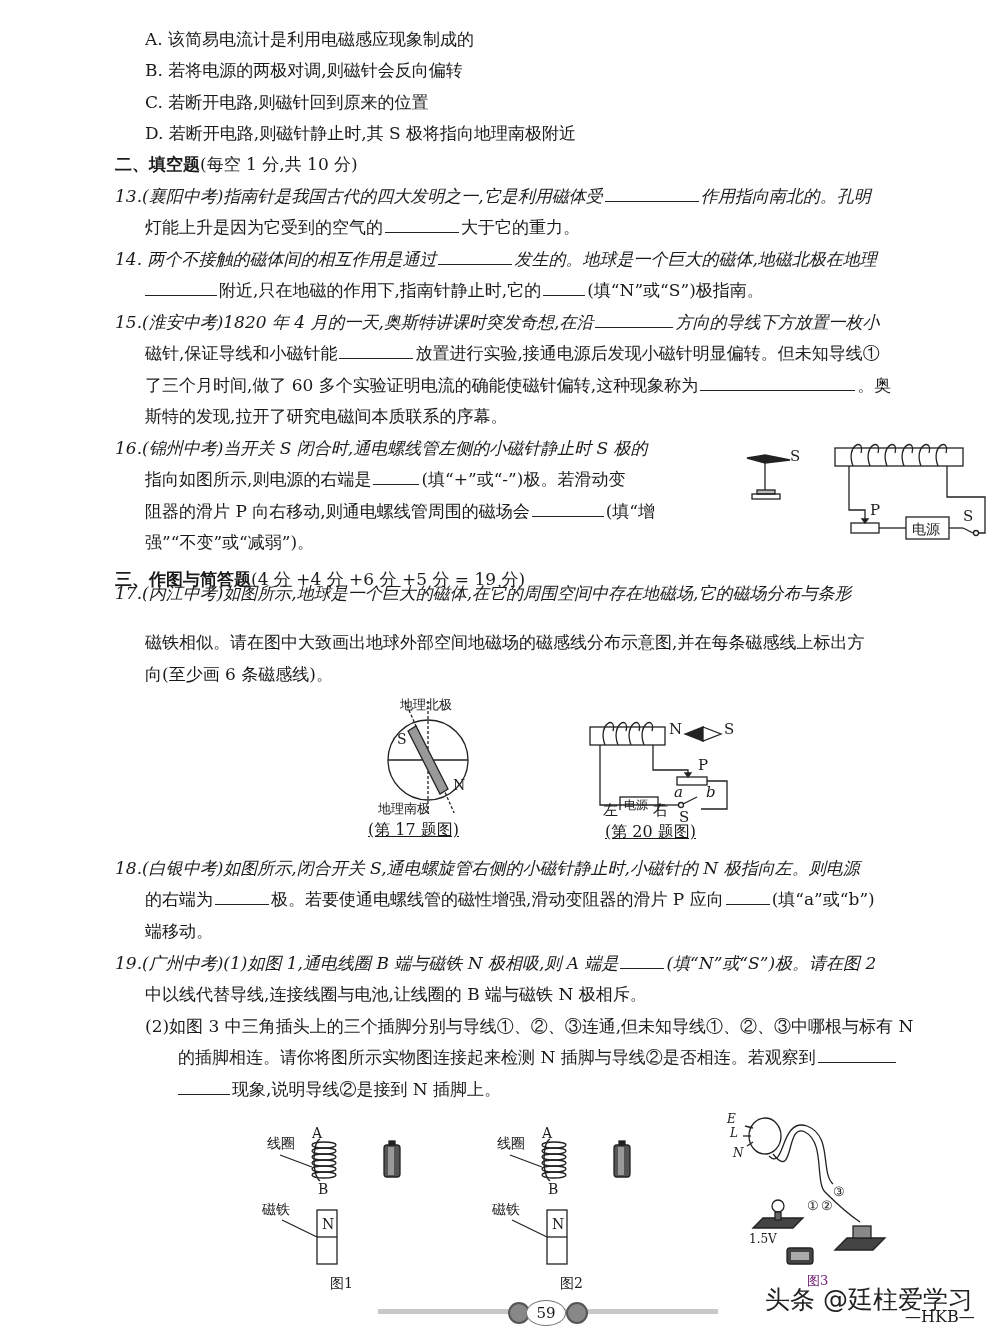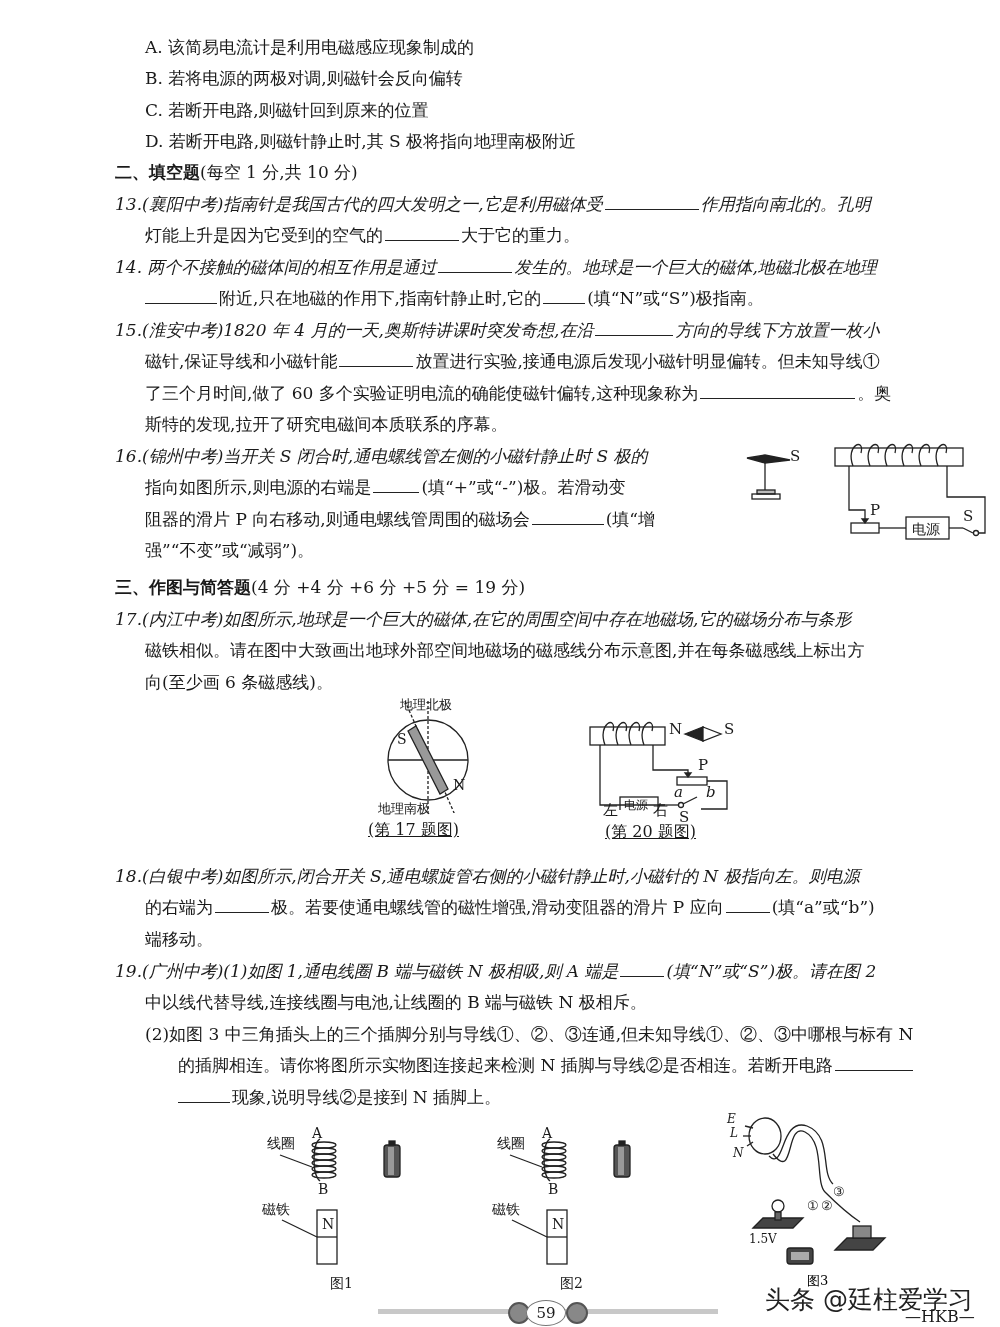--- a/index.html
+++ b/index.html
@@ -1,18 +1,18 @@
 <!DOCTYPE html>
 <html><head>
 <meta charset="utf-8">
 <style>
   html, body { margin:0; padding:0; background:#fff; }
   body { width:1000px; height:1327px; position:relative; overflow:hidden;
          font-family:"DejaVu Serif","Liberation Serif",serif; color:#1a1a1a; font-size:17px; }
-  .line { position:absolute; white-space:nowrap; line-height:22px;margin-top:8px; }
+  .line { position:absolute; white-space:nowrap; line-height:22px; }
   .opt { left:145px; }
   .q { left:115px;font-style:italic; }
   .cont { left:145px; }
   .sec { left:115px; font-family:"DejaVu Sans","Liberation Sans",sans-serif; font-weight:bold; }
   .sec .plain { font-weight:normal; font-family:"DejaVu Serif","Liberation Serif",serif; }
   .blank { display:inline-block; border-bottom:1.3px solid #222; height:16px; vertical-align:baseline; margin:0 2px; }
   .fig { position:absolute; }
   .cap { position:absolute; font-size:16px; white-space:nowrap;text-decoration:underline; }
   .figlbl { position:absolute; font-size:13px; white-space:nowrap; }
   .watermark { position:absolute; font-family:"DejaVu Sans","Liberation Sans",sans-serif; font-size:25px; color:#222; white-space:nowrap; }
@@ -90,21 +90,21 @@
   <span class="figlbl" style="left:45px;top:12px;font-size:15px">S</span>
   <span class="figlbl" style="left:125px;top:66px;font-size:15px">P</span>
   <span class="figlbl" style="left:218px;top:72px;font-size:15px">S</span>
   <span class="figlbl" style="left:167px;top:86px;font-size:14px">电源</span>
 </div>
 
 <div class="line sec" style="top:568px">
   <span>三、作图与简答题</span><span class="plain">(4 分 +4 分 +6 分 +5 分 = 19 分)</span>
 </div>
 
-<div class="line q" style="top:600px">17.(内江中考)如图所示,地球是一个巨大的磁体,在它的周围空间中存在地磁场,它的磁场分布与条形</div>
+<div class="line q" style="top:582px">17.(内江中考)如图所示,地球是一个巨大的磁体,在它的周围空间中存在地磁场,它的磁场分布与条形</div>
 <div class="line cont" style="top:631px">磁铁相似。请在图中大致画出地球外部空间地磁场的磁感线分布示意图,并在每条磁感线上标出方</div>
 <div class="line cont" style="top:663px">向(至少画 6 条磁感线)。</div>
 
 <div class="fig" style="left:350px;top:693px;width:150px;height:155px">
   <svg width="150" height="120" viewBox="0 0 150 120">
     <g stroke="#222" fill="none" stroke-width="1.3">
       <circle cx="78" cy="67" r="40"></circle>
       <line x1="38" y1="67" x2="118" y2="67"></line>
       <line x1="78" y1="8" x2="78" y2="122" stroke-dasharray="3,2"></line>
       <line x1="55" y1="8" x2="105" y2="122" stroke-dasharray="3,2"></line>
@@ -153,21 +153,21 @@
   <span>的右端为</span><span class="blank" style="width:54px"></span><span>极。若要使通电螺线管的磁性增强,滑动变阻器的滑片 P 应向</span><span class="blank" style="width:44px"></span><span>(填“a”或“b”)</span>
 </div>
 <div class="line cont" style="top:920px">端移动。</div>
 
 <div class="line q" style="top:952px">
   <span>19.(广州中考)(1)如图 1,通电线圈 B 端与磁铁 N 极相吸,则 A 端是</span><span class="blank" style="width:44px"></span><span>(填“N”或“S”)极。请在图 2</span>
 </div>
 <div class="line cont" style="top:983px">中以线代替导线,连接线圈与电池,让线圈的 B 端与磁铁 N 极相斥。</div>
 <div class="line cont" style="top:1015px">(2)如图 3 中三角插头上的三个插脚分别与导线①、②、③连通,但未知导线①、②、③中哪根与标有 N</div>
 <div class="line" style="left:178px;top:1046px">
-  <span>的插脚相连。请你将图所示实物图连接起来检测 N 插脚与导线②是否相连。若断开电路</span><span class="blank" style="width:78px"></span>
+  <span>的插脚相连。请你将图所示实物图连接起来检测 N 插脚与导线②是否相连。若观察到</span><span class="blank" style="width:78px"></span>
 </div>
 <div class="line" style="left:178px;top:1078px">
   <span class="blank" style="width:52px;margin-left:0"></span><span>现象,说明导线②是接到 N 插脚上。</span>
 </div>
 
 <div class="fig" style="left:262px;top:1125px;width:160px;height:170px">
   <svg width="160" height="150" viewBox="0 0 160 150">
     <g stroke="#222" fill="none" stroke-width="1.3">
       <path d="M58,14 C50,18 50,50 58,56"></path>
       <g>
@@ -246,21 +246,21 @@
       </g>
     </g>
   </svg>
   <span class="figlbl" style="left:2px;top:0px;font-style:italic;font-size:12px">E</span>
   <span class="figlbl" style="left:5px;top:14px;font-style:italic;font-size:12px">L</span>
   <span class="figlbl" style="left:8px;top:34px;font-style:italic;font-size:12px">N</span>
   <span class="figlbl" style="left:82px;top:86px;font-size:13px">①</span>
   <span class="figlbl" style="left:96px;top:86px;font-size:13px">②</span>
   <span class="figlbl" style="left:108px;top:72px;font-size:13px">③</span>
   <span class="figlbl" style="left:24px;top:120px;font-size:12px">1.5V</span>
-  <span class="figlbl" style="left:82px;top:160px;font-size:13px;color:#000000">图3</span>
+  <span class="figlbl" style="left:82px;top:160px;font-size:13px;color:#701a75">图3</span>
 </div>
 
 <div class="fig" style="left:378px;top:1300px;width:340px;height:24px">
   <div style="position:absolute;left:0;top:9px;width:340px;height:5px;background:#c8c8c8"></div>
   <div style="position:absolute;left:130px;top:2px;width:18px;height:18px;border-radius:50%;background:#888;border:2px solid #555"></div>
   <div style="position:absolute;left:148px;top:0;width:38px;height:24px;border-radius:50%;background:#fff;border:1.5px solid #777;text-align:center;line-height:24px;font-size:15px">59</div>
   <div style="position:absolute;left:188px;top:2px;width:18px;height:18px;border-radius:50%;background:#888;border:2px solid #555"></div>
 </div>
 
 <div class="watermark" style="left:765px;top:1283px">头条 @廷柱爱学习</div>

